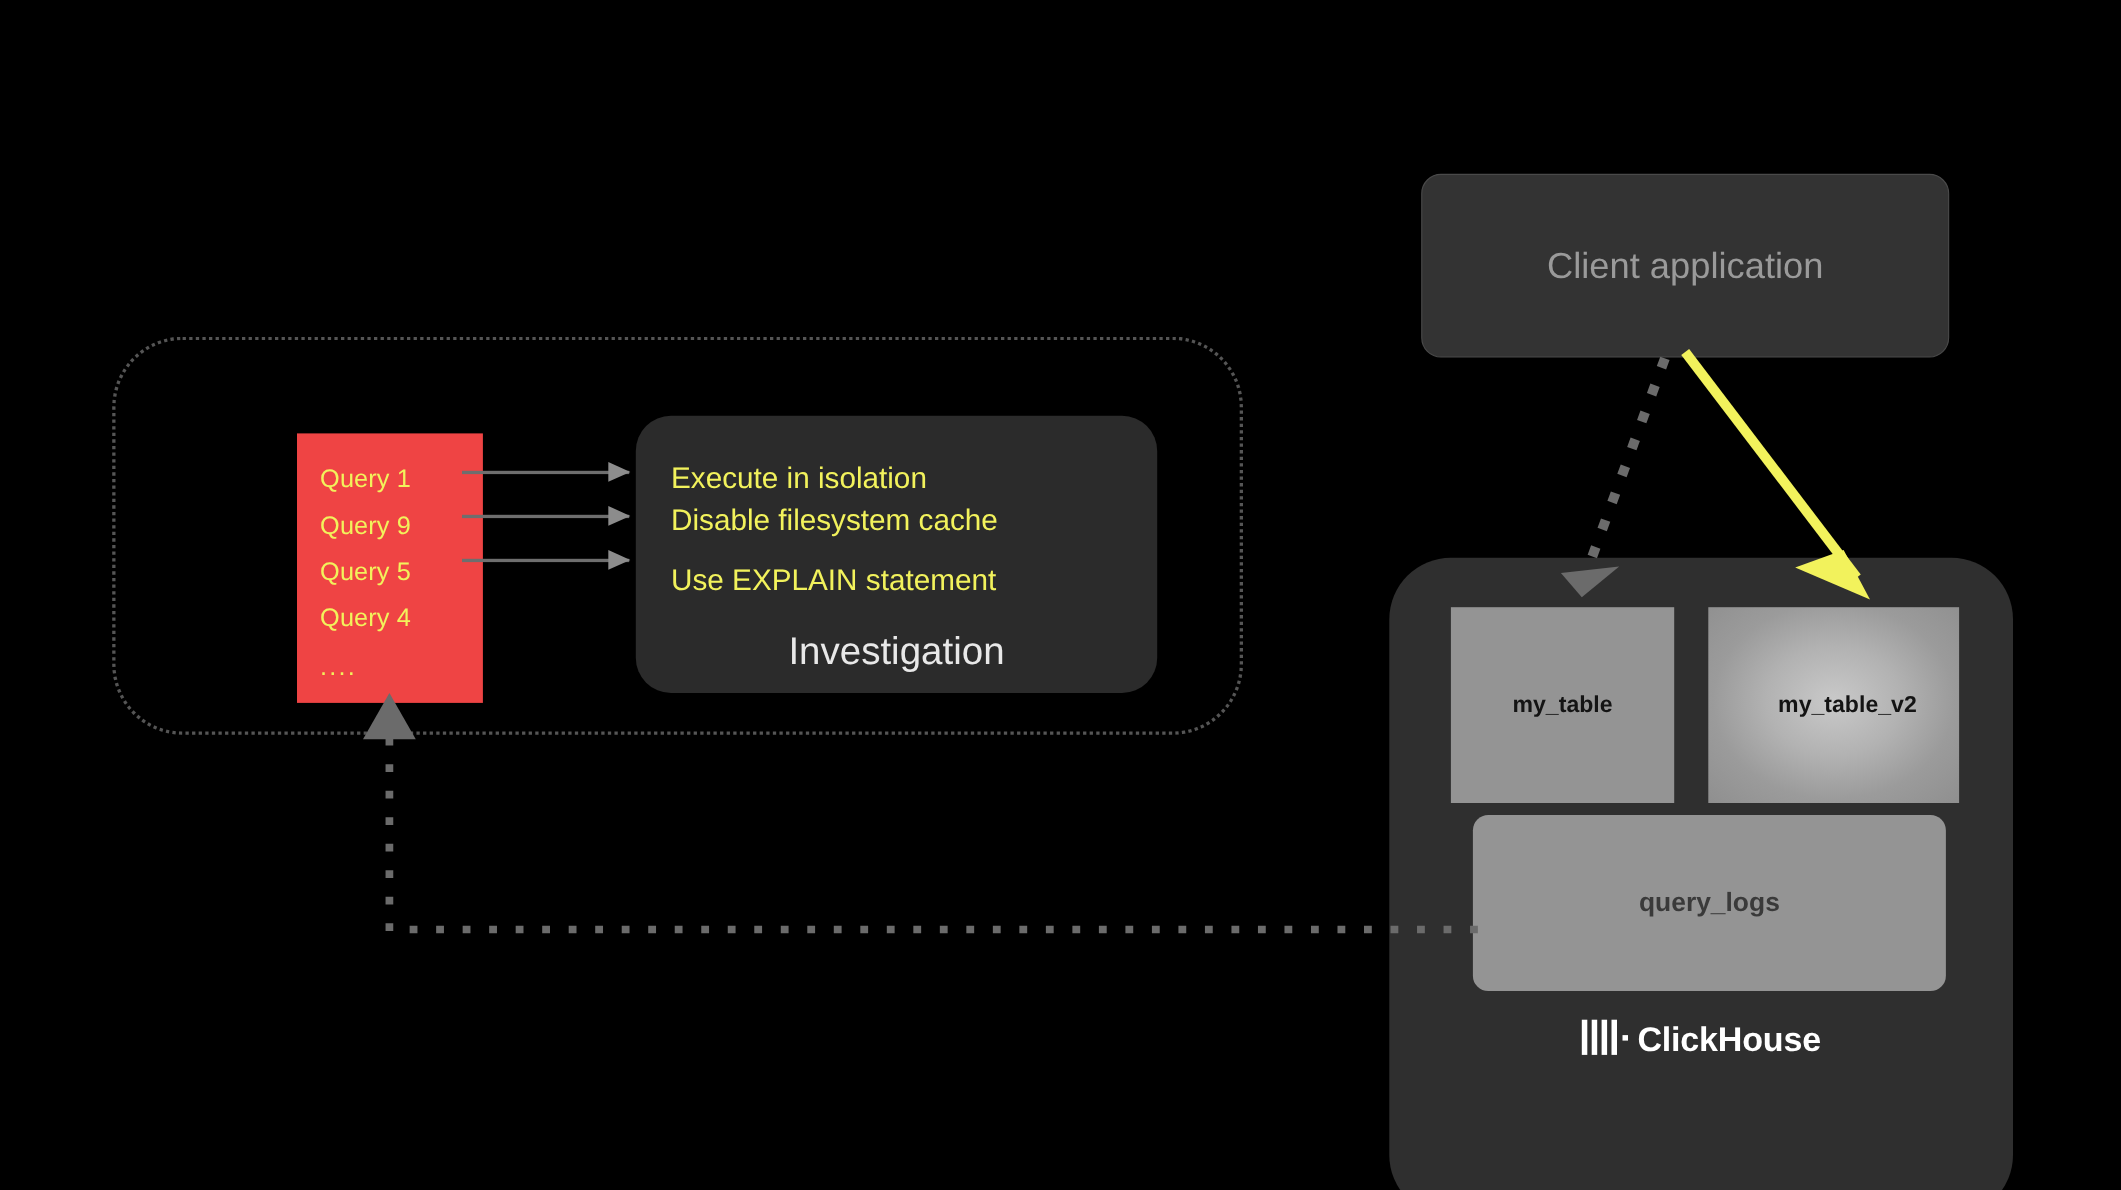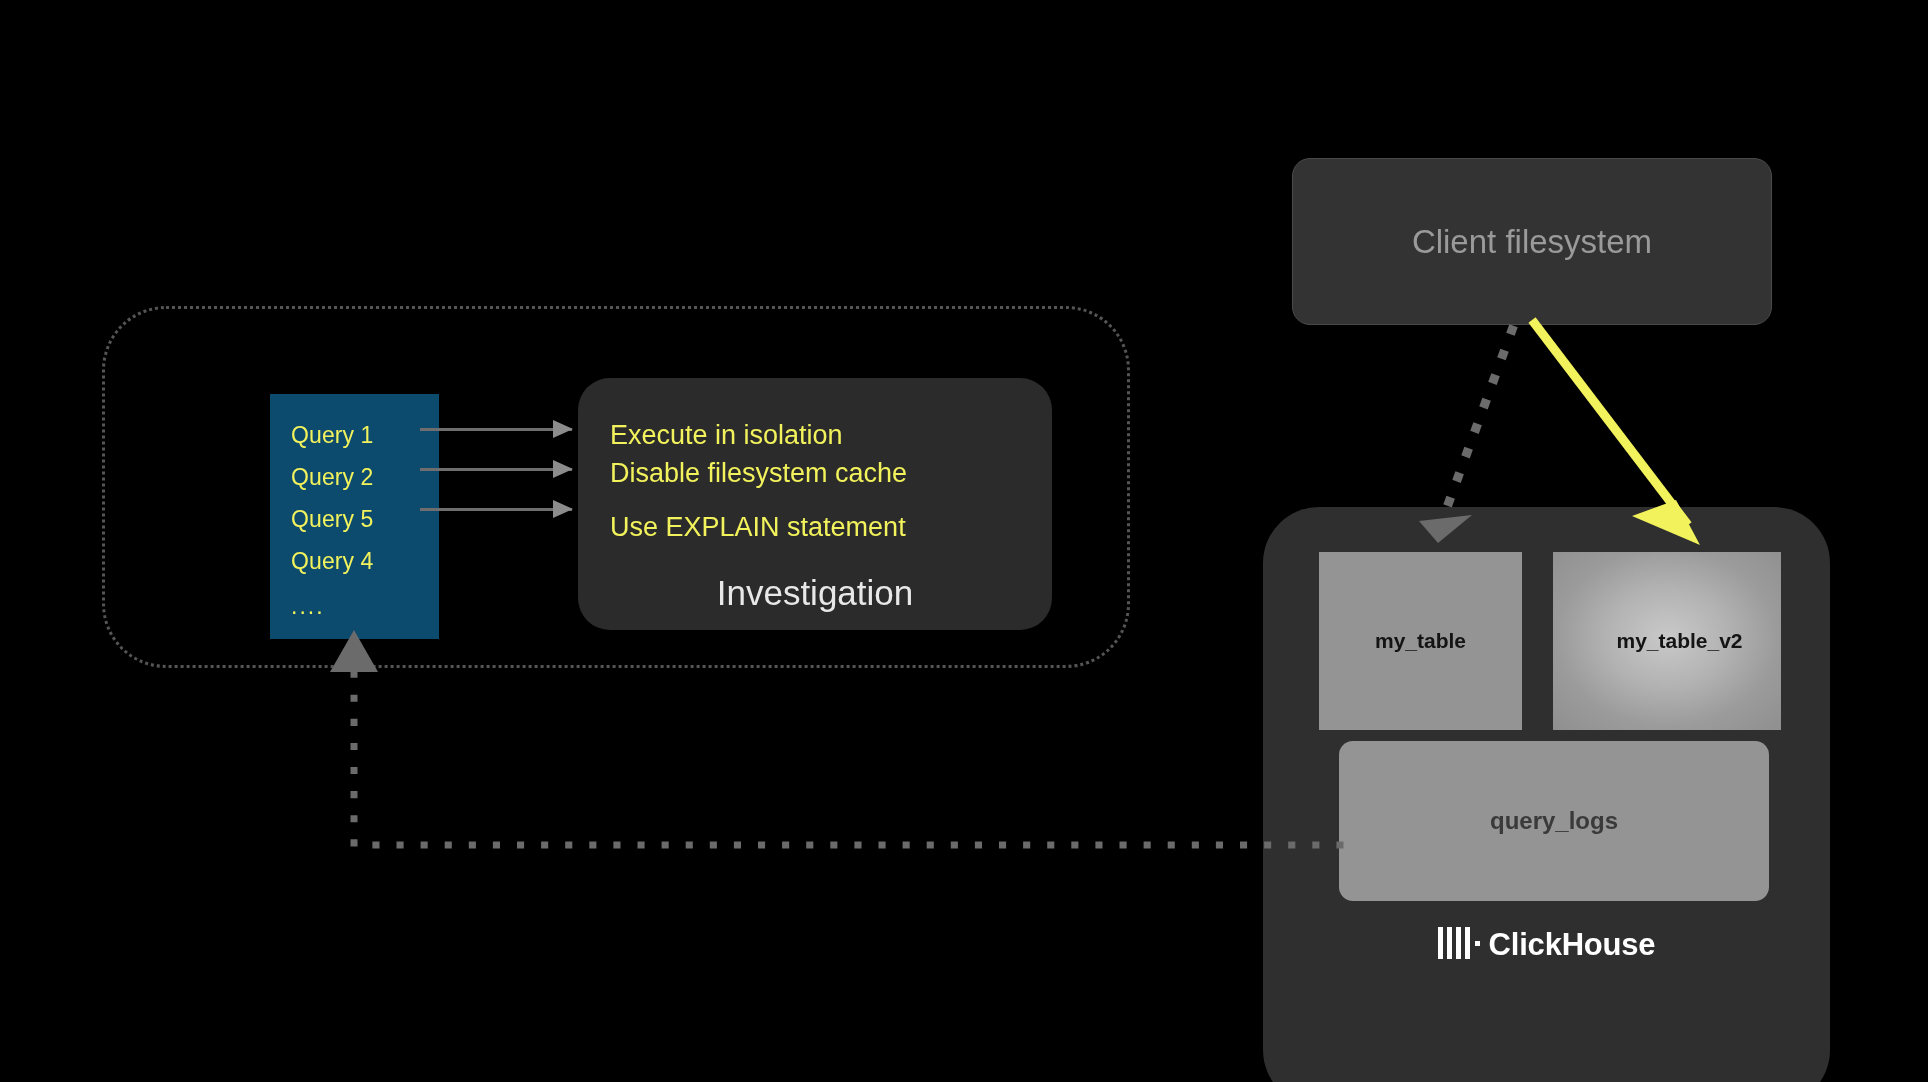--- a/index.html
+++ b/index.html
@@ -28,21 +28,21 @@
     box-sizing: border-box;
   }
 
   
   .query-panel {
     position: absolute;
     left: 270px;
     top: 394px;
     width: 169px;
     height: 245px;
-    background: #0c4a6e;
+    background: #ef4444;
     box-sizing: border-box;
     padding: 20px 0 0 21px;
   }
   .query-item {
     color: #f2f25c;
     font-size: 23px;
     line-height: 42px;
     white-space: nowrap;
     letter-spacing: 0.1px;
   }
@@ -222,39 +222,39 @@
 </style>
 </head>
 <body>
 
 <div id="canvas">
 
   <div class="dotted-region"></div>
 
   <div class="query-panel">
     <div class="query-item">Query 1</div>
-    <div class="query-item">Query 2</div>
+    <div class="query-item">Query 9</div>
     <div class="query-item">Query 5</div>
     <div class="query-item">Query 4</div>
     <div class="query-item ellipsis">....</div>
   </div>
 
   <div class="q-arrow a1"></div>
   <div class="q-arrow a2"></div>
   <div class="q-arrow a3"></div>
 
   <div class="investigation-box">
     <div class="inv-line l1">Execute in isolation</div>
     <div class="inv-line l3">Use EXPLAIN statement</div>
     <div class="inv-line l2">Disable filesystem cache</div>
     <div class="inv-caption">Investigation</div>
   </div>
 
   <div class="client-box">
-    <span class="client-label">Client filesystem</span>
+    <span class="client-label">Client application</span>
   </div>
 
   <div class="ch-container">
     <div class="table-box t1">
       <span class="table-label">my_table</span>
     </div>
     <div class="table-box t2">
       <span class="table-label">my_table_v2</span>
     </div>
     <div class="logs-box">

